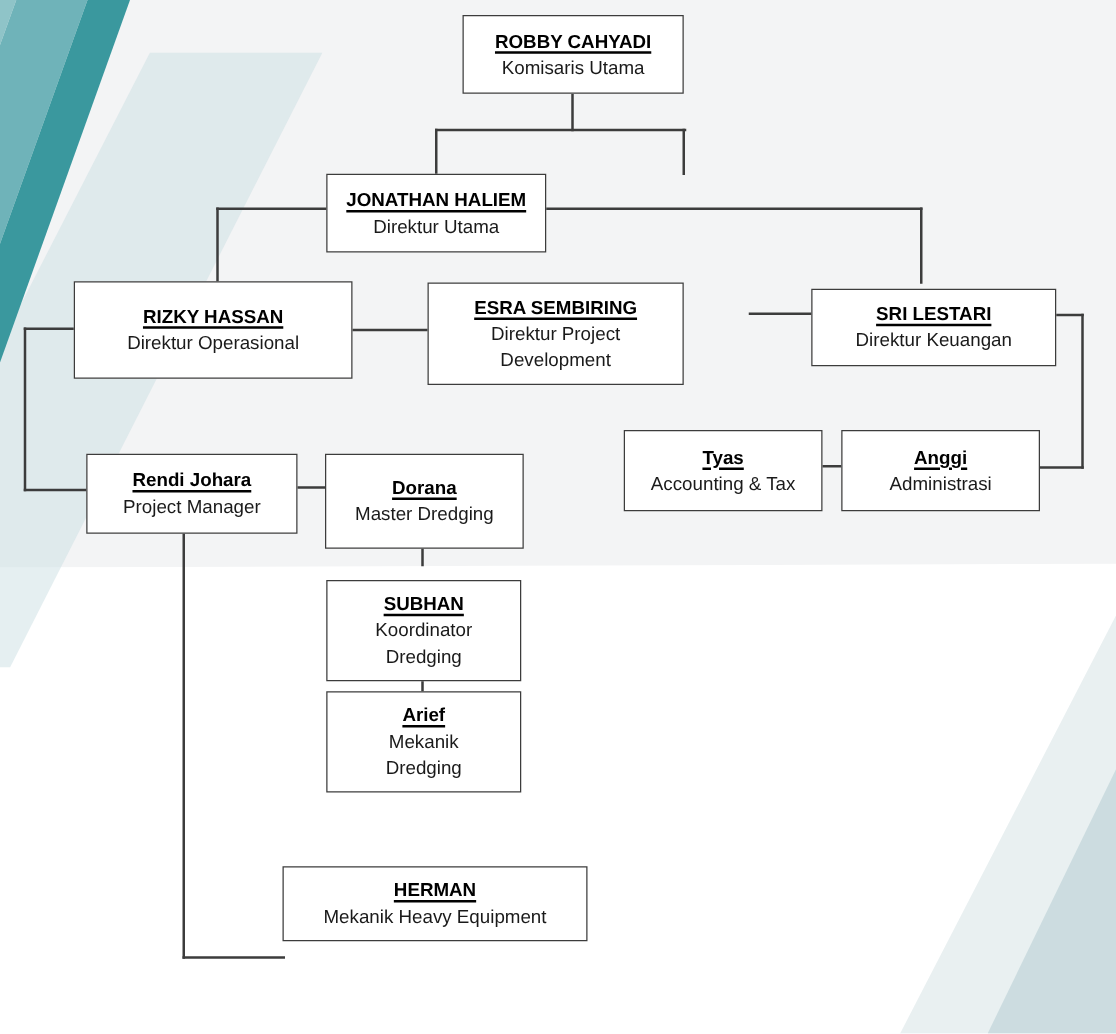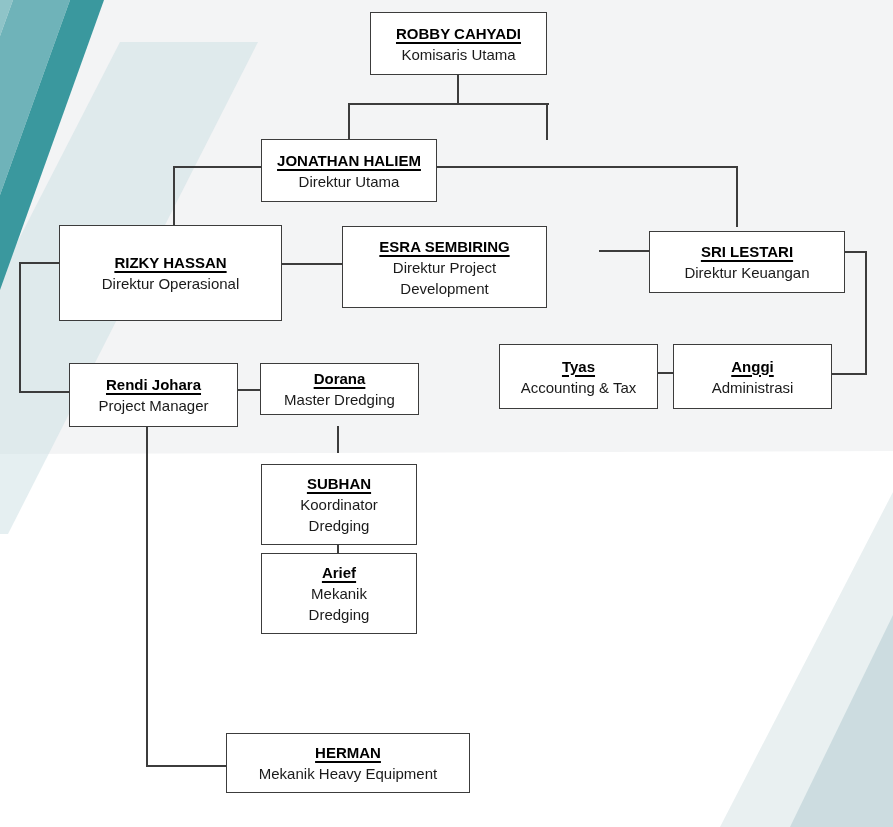--- a/index.html
+++ b/index.html
@@ -44,30 +44,30 @@
     position:absolute;box-sizing:border-box;background:#ffffff;border:1.6px solid #3c3c3c;
     display:flex;flex-direction:column;align-items:center;justify-content:center;
     text-align:center;z-index:3;padding:2px 4px;
   }
   .name{font-weight:700;font-size:15px;line-height:21px;color:#000000;
         text-decoration:underline;text-decoration-thickness:1.5px;text-underline-offset:3px;}
   .role{font-size:15px;line-height:21px;color:#1a1a1a;white-space:pre-line;}
   .n-robby   {left:370px;top:12px; width:177px;height:63px;}
   .n-jonathan{left:261px;top:139px;width:176px;height:63px;}
   .n-imam    {left:470px;top:138px;width:197px;height:64px;}
-  .n-rizky   {left:59px; top:225px;width:223px;height:96px;}
+  .n-rizky   {left:59px; top:225px;width:223px;height:78px;}
   .n-esra    {left:342px;top:226px;width:205px;height:82px;}
   .n-sri     {left:649px;top:231px;width:196px;height:62px;}
   .n-tyas    {left:499px;top:344px;width:159px;height:65px;}
   .n-anggi   {left:673px;top:344px;width:159px;height:65px;}
   .n-rendi   {left:69px; top:363px;width:169px;height:64px;justify-content:center;}
-  .n-dorana  {left:260px;top:363px;width:159px;height:52px;}
+  .n-dorana  {left:260px;top:363px;width:159px;height:76px;}
   .n-subhan  {left:261px;top:464px;width:156px;height:81px;}
   .n-arief   {left:261px;top:553px;width:156px;height:81px;}
-  .n-herman  {left:226px;top:733px;width:244px;height:60px;}
+  .n-herman  {left:226px;top:693px;width:244px;height:60px;}
 </style>
 </head>
 <body>
 
 <div class="stage">
 
   <div class="decor band"></div>
   <div class="decor washA"></div>
   <div class="decor s1"></div>
   <div class="decor s2"></div>

